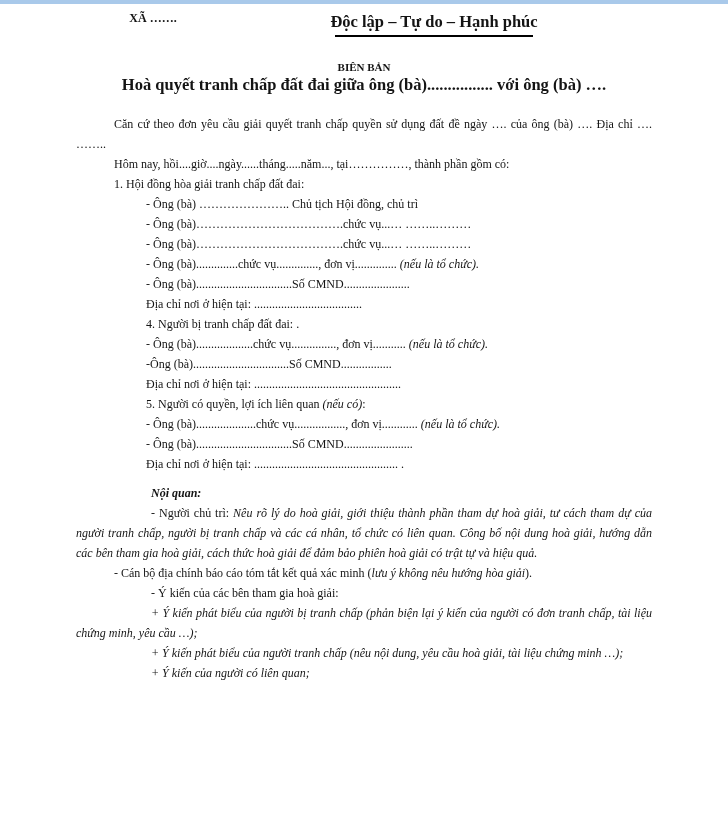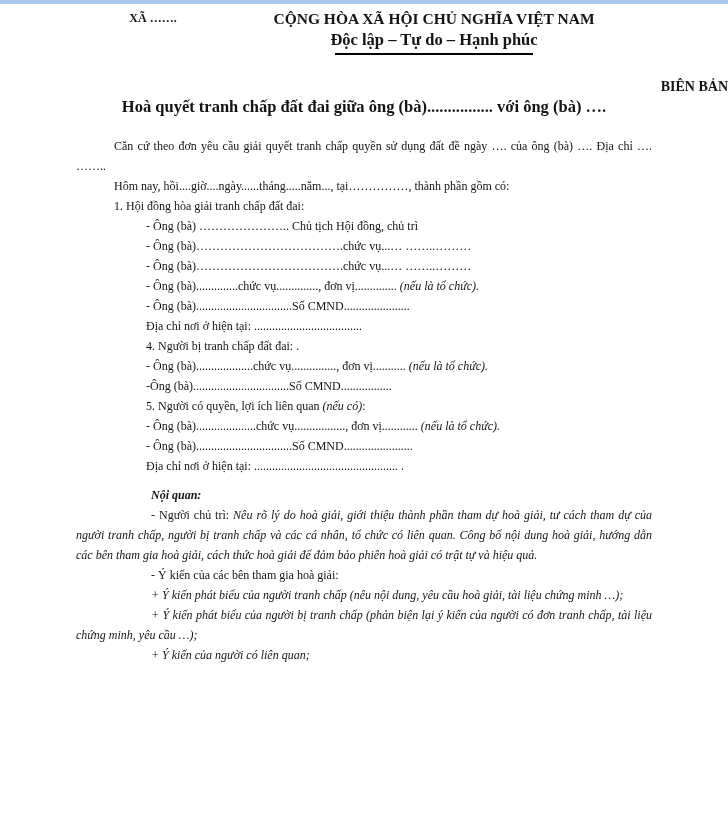--- a/index.html
+++ b/index.html
@@ -14,21 +14,21 @@
   .doc-header { display: flex; padding: 6px 0 0 58px; }
   .hdr-left  { width: 190px; text-align: center; }
   .hdr-left .l1 { font-size: 15px; letter-spacing: 0.2px; }
   .hdr-left .l2 { font-size: 12px; font-weight: bold; margin-top: 1px; }
   .hdr-right { width: 372px; text-align: center; }
   .hdr-right .l1 { font-size: 15.5px; font-weight: bold; }
   .hdr-right .l2 { font-size: 16.5px; font-weight: bold; margin-top: 2px; }
   .motto-rule { width: 198px; border-bottom: 2px solid #000; margin: 3px auto 0; height: 0; }
 
   .title-block { text-align: center; margin-top: 24px; }
-  .title-main { font-size: 14px; font-weight: bold; text-align: right; }
+  .title-main { font-size: 11px; font-weight: bold; }
   .title-sub  { font-size: 16.5px; font-weight: bold; margin-top: 2px; }
 
   .content {
     margin-top: 19px;
     padding: 0 76px;
     font-size: 12px;
     line-height: 20px;
   }
   .content p { margin: 0; }
   .jp   { text-align: justify; text-indent: 38px; }   
@@ -43,21 +43,20 @@
 </head>
 <body>
 
 <div class="accent-line"></div>
 
 <div class="doc-header">
   <div class="hdr-left">
     <div class="l2">XÃ  …….</div>
   </div>
   <div class="hdr-right">
-    <div class="l1">CỘNG HÒA XÃ HỘI CHỦ NGHĨA VIỆT NAM</div>
     <div class="l2">Độc lập – Tự do – Hạnh phúc</div>
     <div class="motto-rule"></div>
   </div>
 </div>
 
 <div class="title-block">
   <div class="title-main">BIÊN BẢN</div>
   <div class="title-sub">Hoà quyết tranh chấp đất đai giữa ông (bà)................ với ông (bà) ….</div>
 </div>
 
@@ -70,29 +69,31 @@
   <p class="lst">- Ông (bà)……………………………….chức vụ...… ……..………</p>
   <p class="lst">- Ông (bà)……………………………….chức vụ...… ……..………</p>
 
   <p class="lst"><span>- Ông (bà)..............chức vụ.............., đơn vị.............. </span><span class="it">(nếu là tổ chức).</span></p>
   <p class="lst">- Ông (bà)................................Số CMND......................</p>
   <p class="lst">Địa chỉ nơi ở hiện tại:  ....................................</p>
 
   <p class="lst">4. Người bị tranh chấp đất đai: .</p>
   <p class="lst"><span>- Ông (bà)...................chức vụ..............., đơn vị........... </span><span class="it">(nếu là tổ chức).</span></p>
   <p class="lst">-Ông (bà)................................Số CMND.................</p>
+  <p class="lst">Địa chỉ nơi ở hiện tại:  .................................................</p>
 
   <p class="lst"><span>5. Người có quyền, lợi ích liên quan </span><span class="it">(nếu có)</span><span>:</span></p>
   <p class="lst"><span>- Ông (bà)....................chức vụ................., đơn vị............ </span><span class="it">(nếu là tổ chức).</span></p>
   <p class="lst">- Ông (bà)................................Số CMND.......................</p>
   <p class="lst">Địa chỉ nơi ở hiện tại:  ................................................ .</p>
 
   <p class="ind75 bi pregap">Nội quan:</p>
 
   <p class="jp75"><span>- Người chủ trì: </span><span class="it">Nêu rõ lý do hoà giải, giới thiệu thành phần tham dự hoà giải, tư cách tham dự của người tranh chấp, người bị tranh chấp và các cá nhân, tổ chức có liên quan. Công bố nội dung hoà giải, hướng dẫn các bên tham gia hoà giải, cách thức hoà giải để đảm bảo phiên hoà giải có trật tự và hiệu quả.</span></p>
 
+  <p class="jp"><span>- Cán bộ địa chính báo cáo tóm tắt kết quả xác minh (</span><span class="it">lưu ý không nêu hướng hòa giải</span><span>).</span></p>
 
   <p class="ind75">- Ý kiến của các bên tham gia hoà giải:</p>
 
+  <p class="jp75 it">+ Ý kiến phát biểu của người bị tranh chấp (phản biện lại ý kiến của người có đơn tranh chấp, tài liệu chứng minh, yêu cầu …);</p>
   <p class="jp75 it">+ Ý kiến phát biểu của người tranh chấp (nêu nội dung, yêu cầu hoà giải, tài liệu chứng minh …);</p>
-  <p class="jp75 it">+ Ý kiến phát biểu của người bị tranh chấp (phản biện lại ý kiến của người có đơn tranh chấp, tài liệu chứng minh, yêu cầu …);</p>
   <p class="jp75 it">+ Ý kiến của người có liên quan;</p>
 </div>
 
 </body></html>

